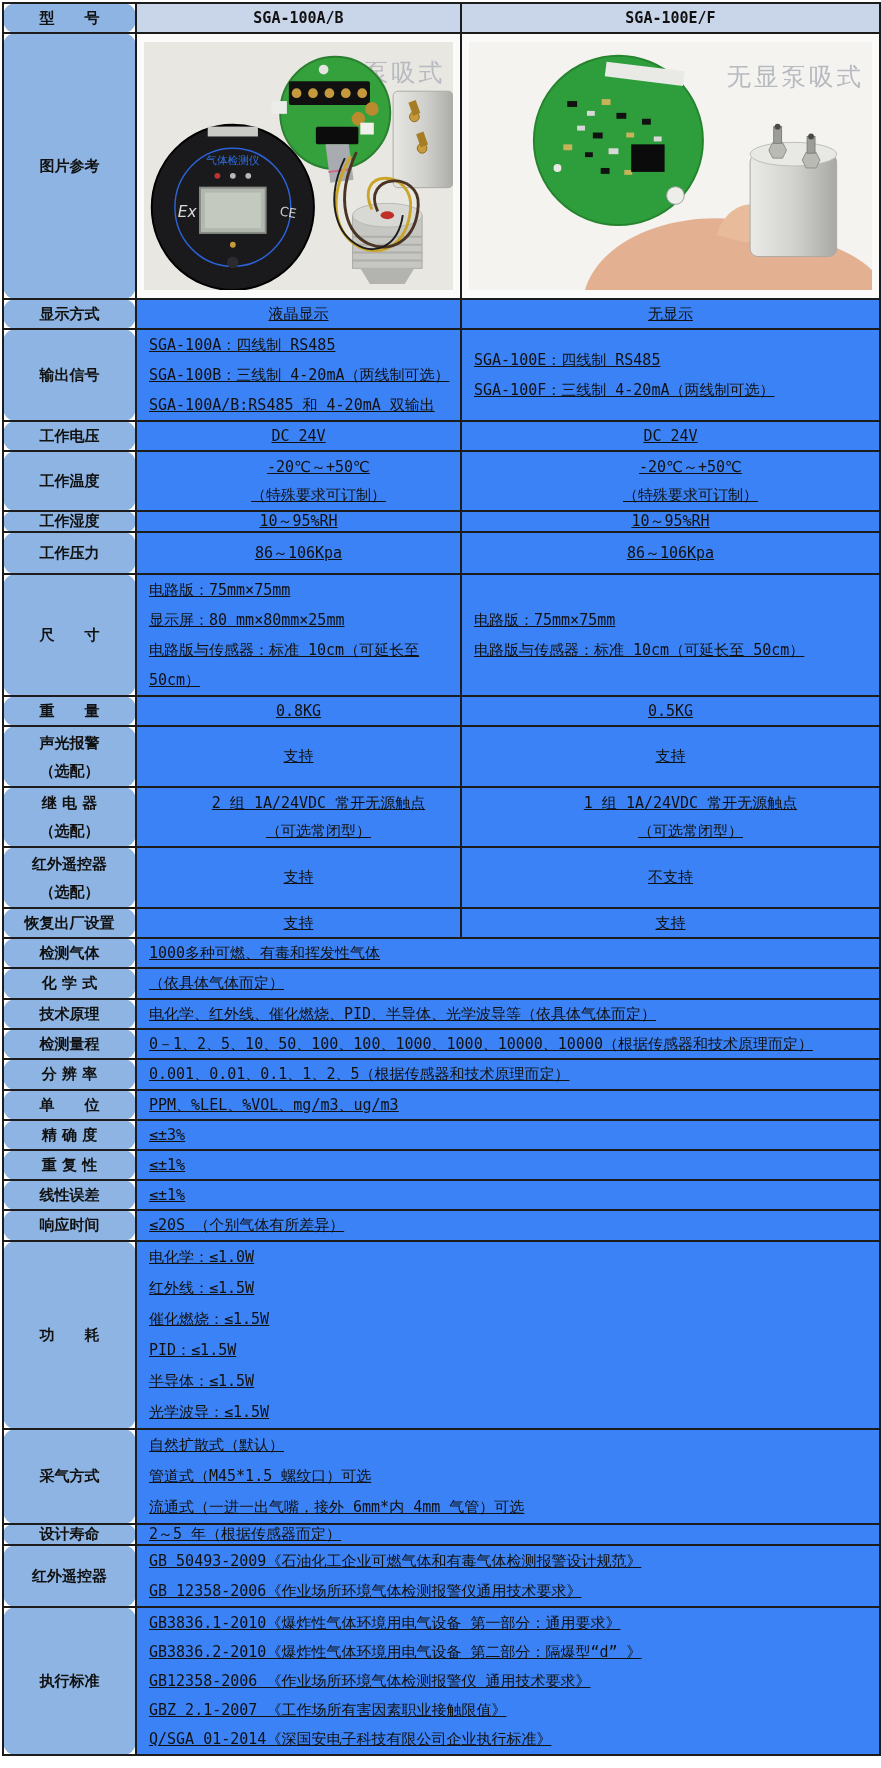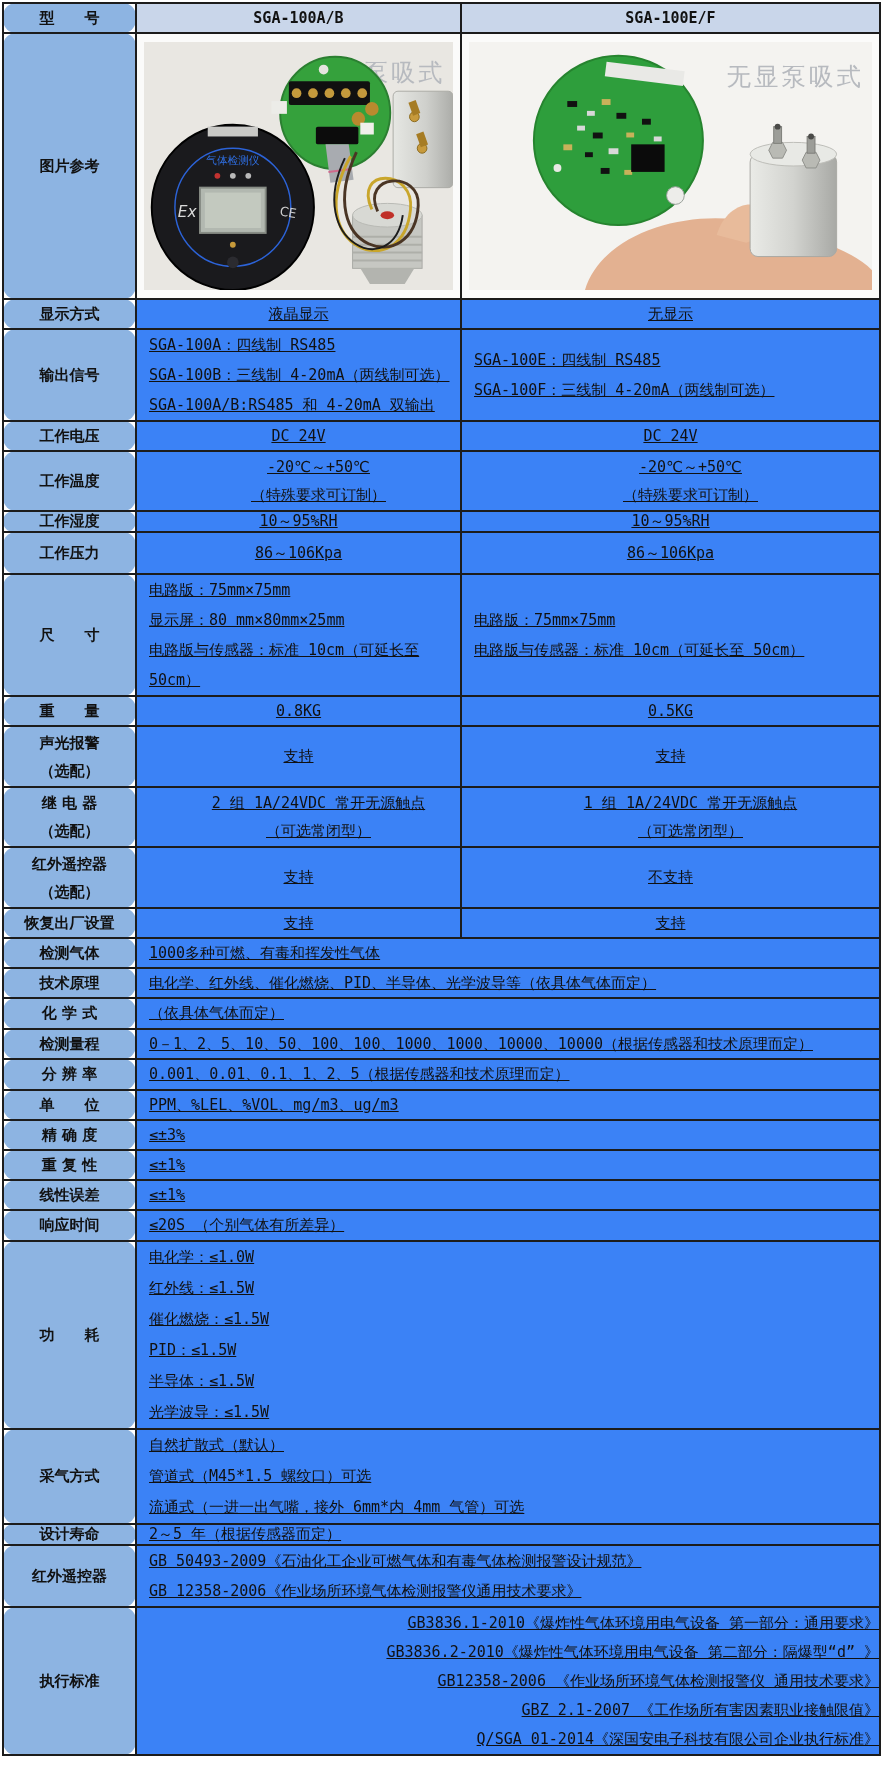--- a/index.html
+++ b/index.html
@@ -11,21 +11,21 @@
          font-family:"DejaVu Sans","Liberation Sans",sans-serif;border-radius:13px; }
   .lbl .ll { line-height:28px; }
   .hdr { background:#C9D6EA; font-weight:bold; text-align:center; font-size:15px;
          font-family:"DejaVu Sans Mono","Liberation Mono",monospace; }
   .val { background:#3b82f6; font-size:15px;
          font-family:"DejaVu Sans Mono","DejaVu Sans",monospace;text-decoration:underline; }
   .c { text-align:center; }
   .l { text-align:left; padding-left:12px; }
   .ln30 { line-height:30px; }
   .ln31 { line-height:31px; }
-  .ln29 { line-height:29px;text-align:right; }
+  .ln29 { line-height:29px; }
   .ln28 { line-height:28px;padding-left:40px; }
   .img-cell { background:#FBFBFA; padding:7px; }
   .img-cell svg { display:block; width:100%; height:248px; }
   .wm { font-size:25px; letter-spacing:3px; fill:#B7BABF;
         font-family:"DejaVu Sans",sans-serif; }
 </style>
 </head>
 <body>
 
 <table>
@@ -269,28 +269,28 @@
     <td class="lbl">恢复出厂设置</td>
     <td class="val c">支持</td>
     <td class="val c">支持</td>
   </tr>
 
   <tr style="height:30px">
     <td class="lbl">检测气体</td>
     <td class="val l" colspan="2">1000多种可燃、有毒和挥发性气体</td>
   </tr>
 
-  <tr style="height:30px">
-    <td class="lbl">技术原理</td>
-    <td class="val l" colspan="2">电化学、红外线、催化燃烧、PID、半导体、光学波导等（依具体气体而定）</td>
-  </tr>
-
   <tr style="height:31px">
     <td class="lbl">化 学 式</td>
     <td class="val l" colspan="2">（依具体气体而定）</td>
+  </tr>
+
+  <tr style="height:30px">
+    <td class="lbl">技术原理</td>
+    <td class="val l" colspan="2">电化学、红外线、催化燃烧、PID、半导体、光学波导等（依具体气体而定）</td>
   </tr>
 
   <tr style="height:30px">
     <td class="lbl">检测量程</td>
     <td class="val l" colspan="2">0－1、2、5、10、50、100、100、1000、1000、10000、10000（根据传感器和技术原理而定）</td>
   </tr>
 
   <tr style="height:31px">
     <td class="lbl">分 辨 率</td>
     <td class="val l" colspan="2">0.001、0.01、0.1、1、2、5（根据传感器和技术原理而定）</td>

